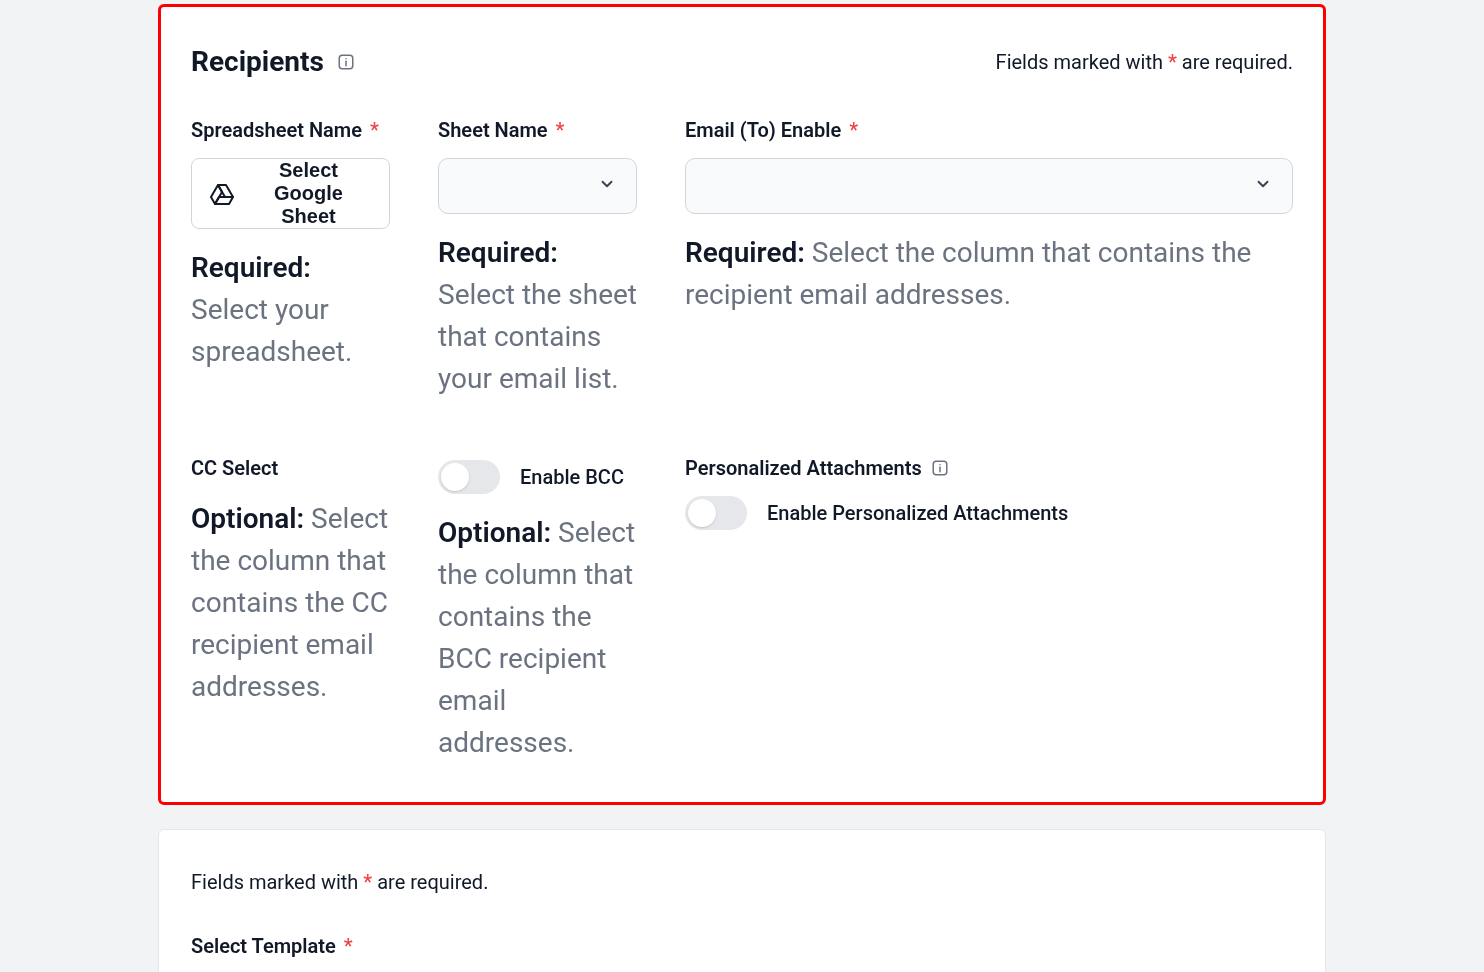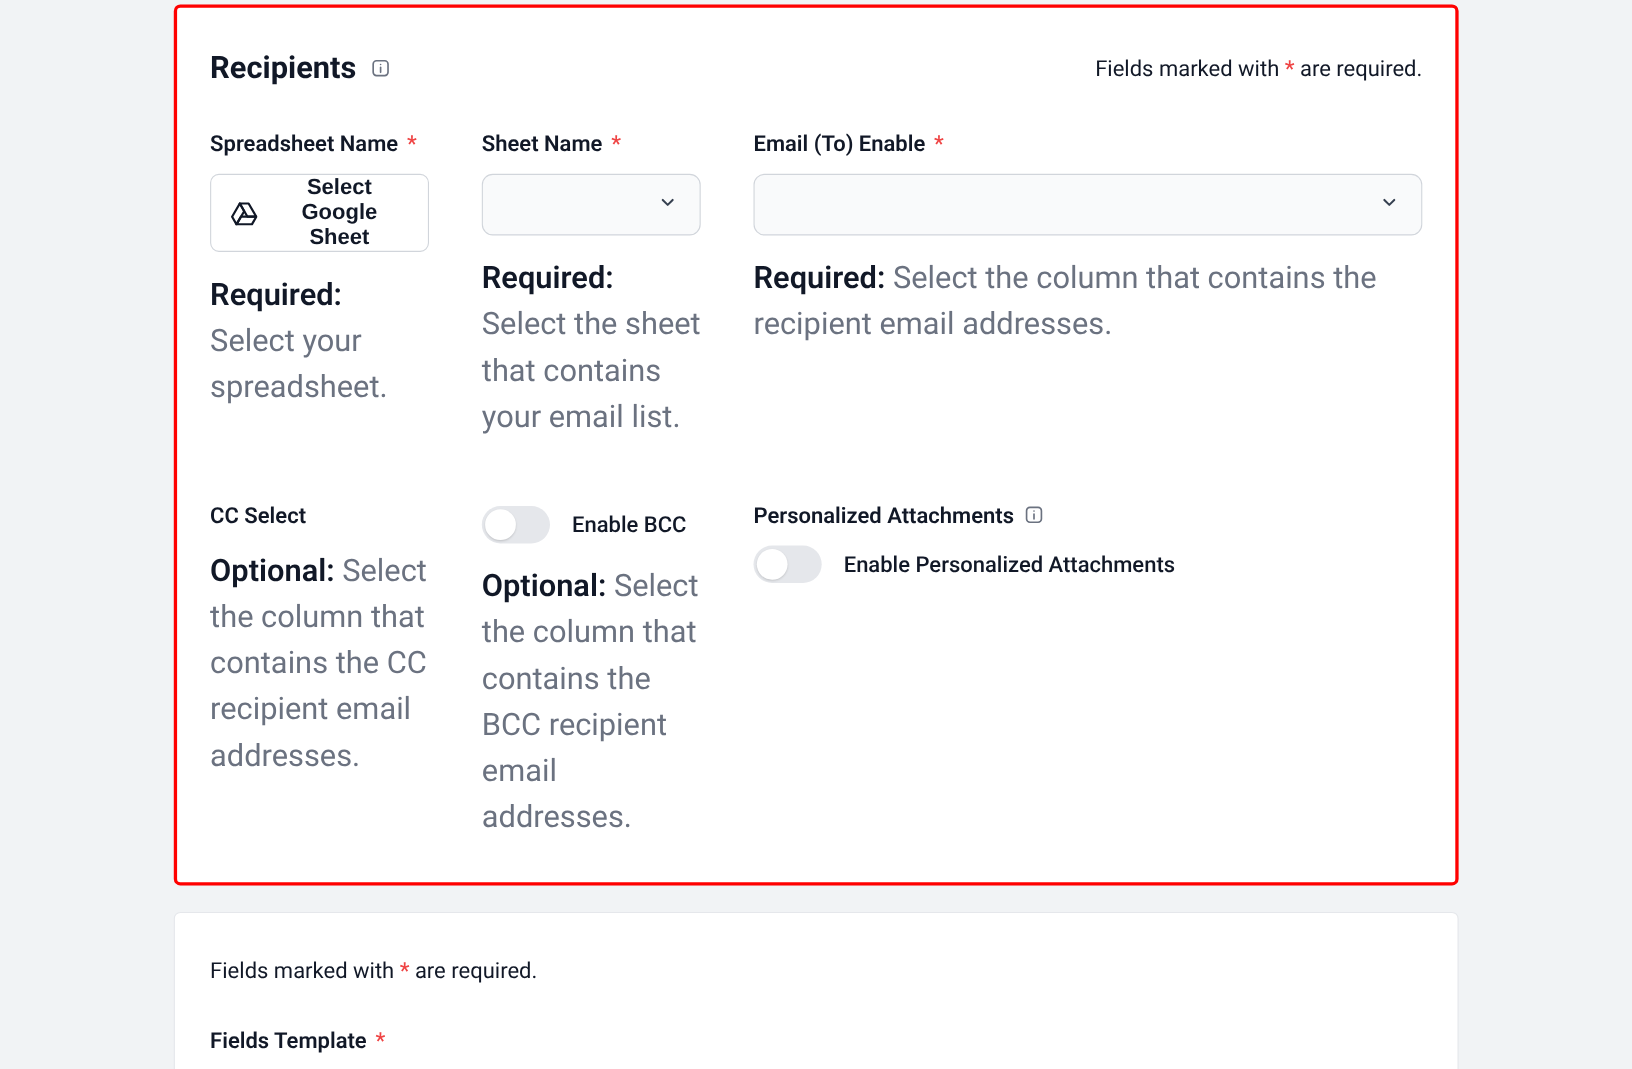--- a/index.html
+++ b/index.html
@@ -277,19 +277,19 @@
 
   <div class="card" style="padding-bottom:20px;">
     <div class="section-header">
       <div class="required-note">
         <span>Fields marked with </span><span class="asterisk">*</span><span> are required.</span>
       </div>
     </div>
 
     <div>
       <div class="field-label">
-        <span>Fields Template</span>
+        <span>Select Template</span>
         <span class="asterisk">*</span>
       </div>
     </div>
   </div>
 
 </div>
 
 </body></html>

